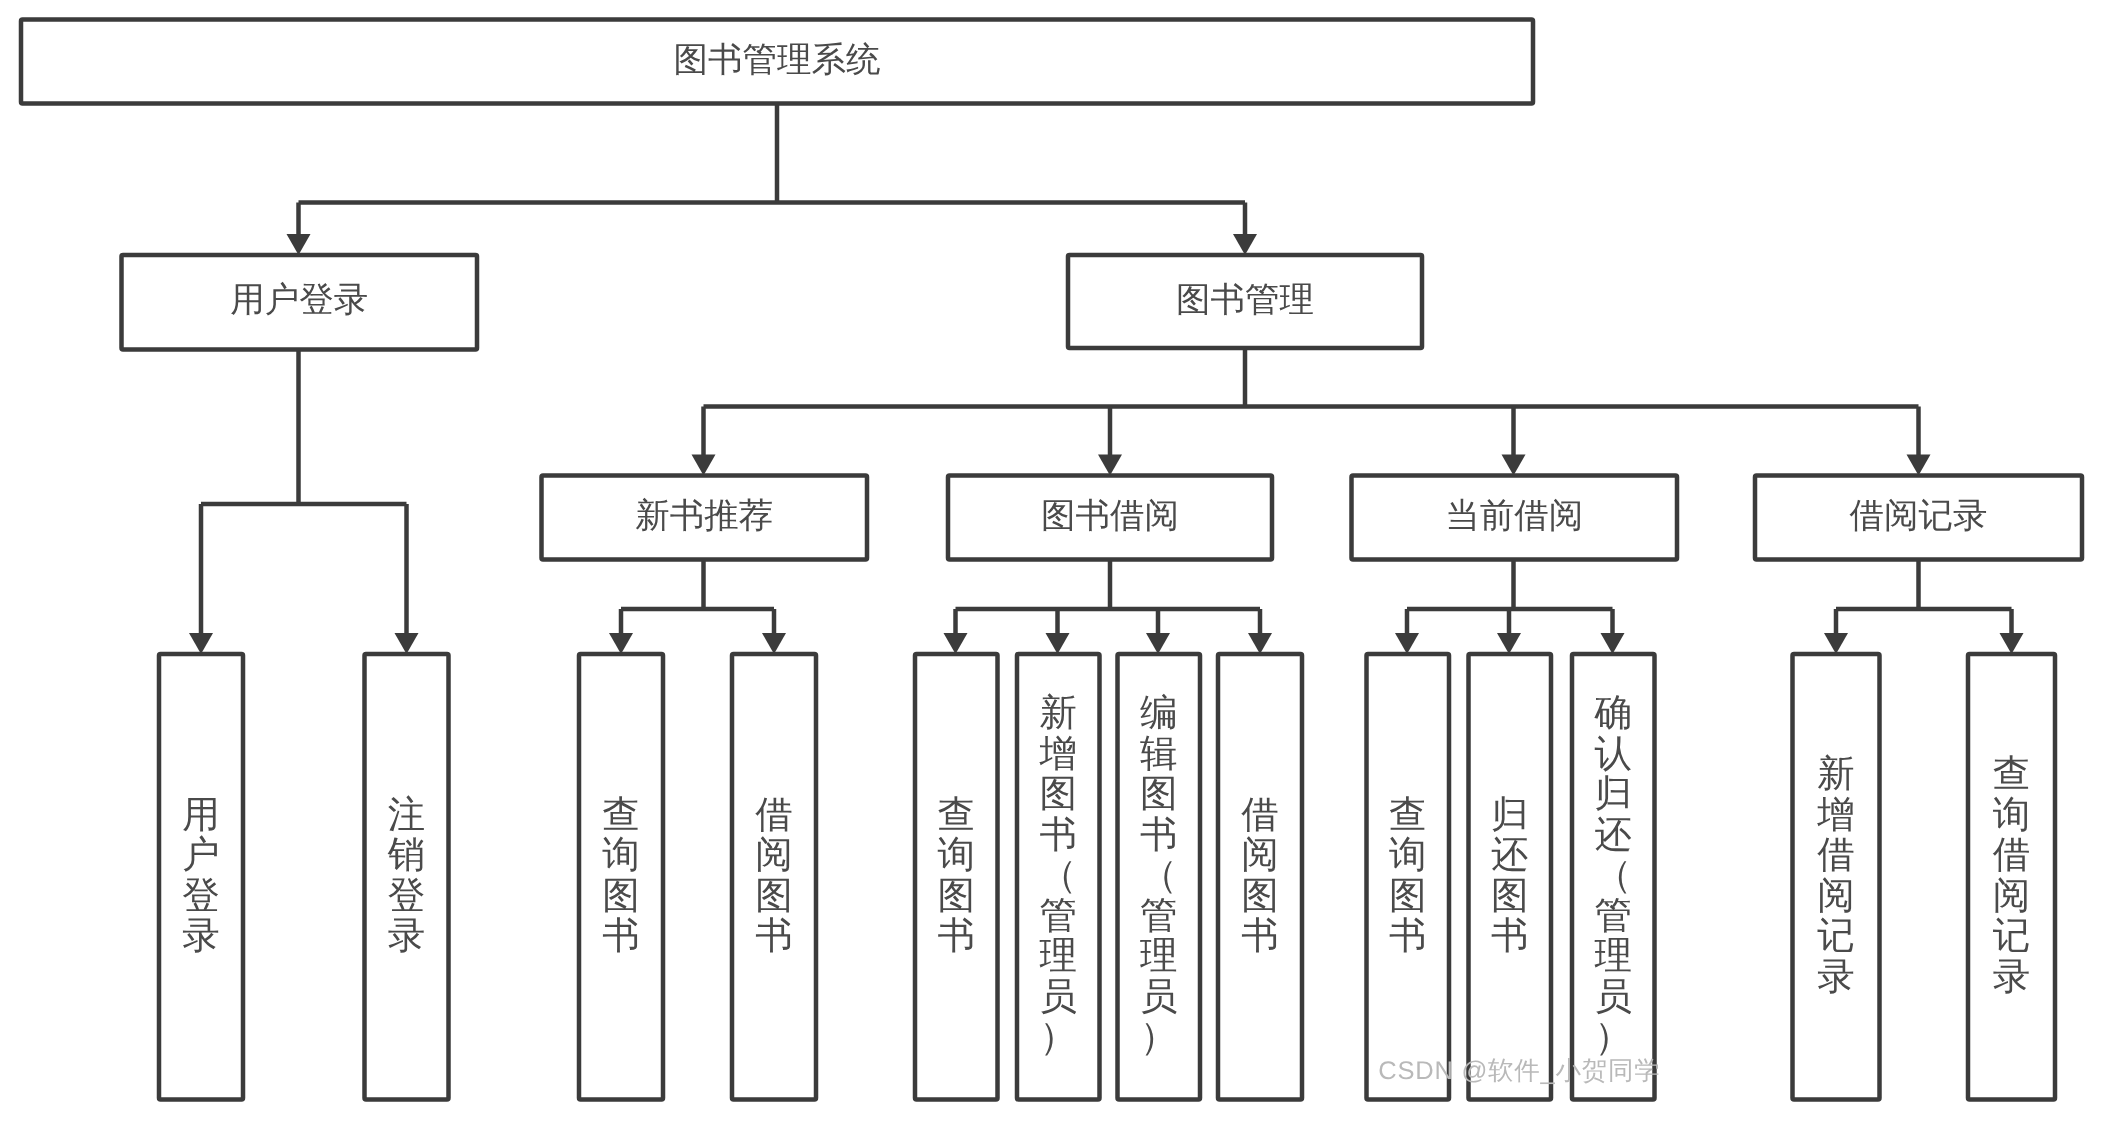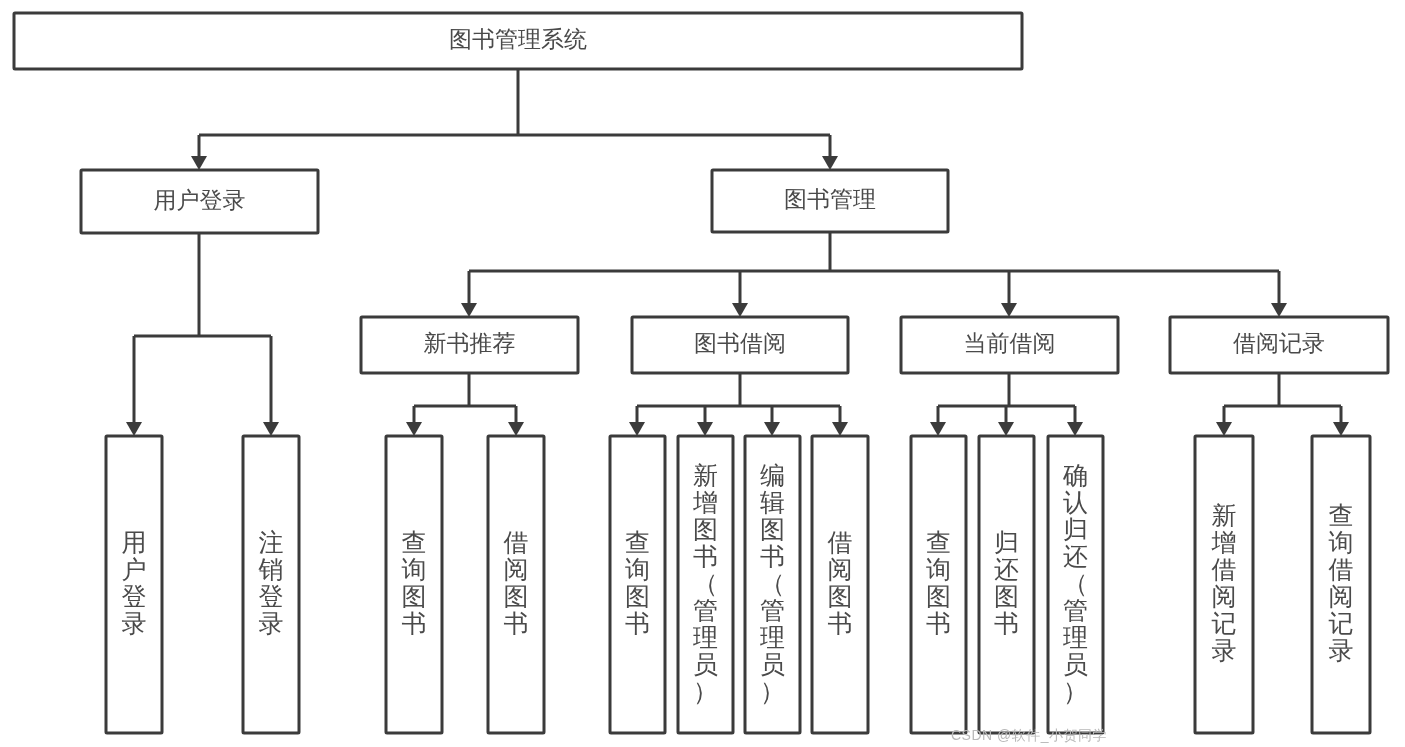--- a/index.html
+++ b/index.html
@@ -7,21 +7,21 @@
        font-family:"Liberation Sans","DejaVu Sans",sans-serif;}
   #diagram-root{position:relative;width:1115px;height:747px;background:#fff;}
   svg#tree{position:absolute;left:0;top:0;width:1405px;height:747px;}
   .node-rect{fill:#ffffff;stroke:#3b3b3b;stroke-width:3;}
   .conn{stroke:#3b3b3b;stroke-width:3;fill:none;stroke-linecap:butt;}
   .arrow-head{fill:#3b3b3b;stroke:none;}
   .node-label{fill:#4a4a4a;font-family:"Liberation Sans","DejaVu Sans",sans-serif;
               font-size:23px;text-anchor:middle;dominant-baseline:middle;}
   .node-label-vert{fill:#4a4a4a;font-family:"Liberation Sans","DejaVu Sans",sans-serif;
               font-size:25px;text-anchor:middle;dominant-baseline:middle;}
-  .watermark{position:absolute;right:8px;bottom:2px;color:#b9b9b9;font-size:14px;
+  .watermark{position:absolute;right:8px;bottom:22px;color:#b9b9b9;font-size:17px;
              letter-spacing:.5px;white-space:nowrap;
              font-family:"Liberation Sans","DejaVu Sans",sans-serif;}
 </style>
 </head>
 <body>
 
 <div id="diagram-root">
 
   <svg id="tree" viewBox="0 0 1405 747">
     <g id="connectors-layer">

